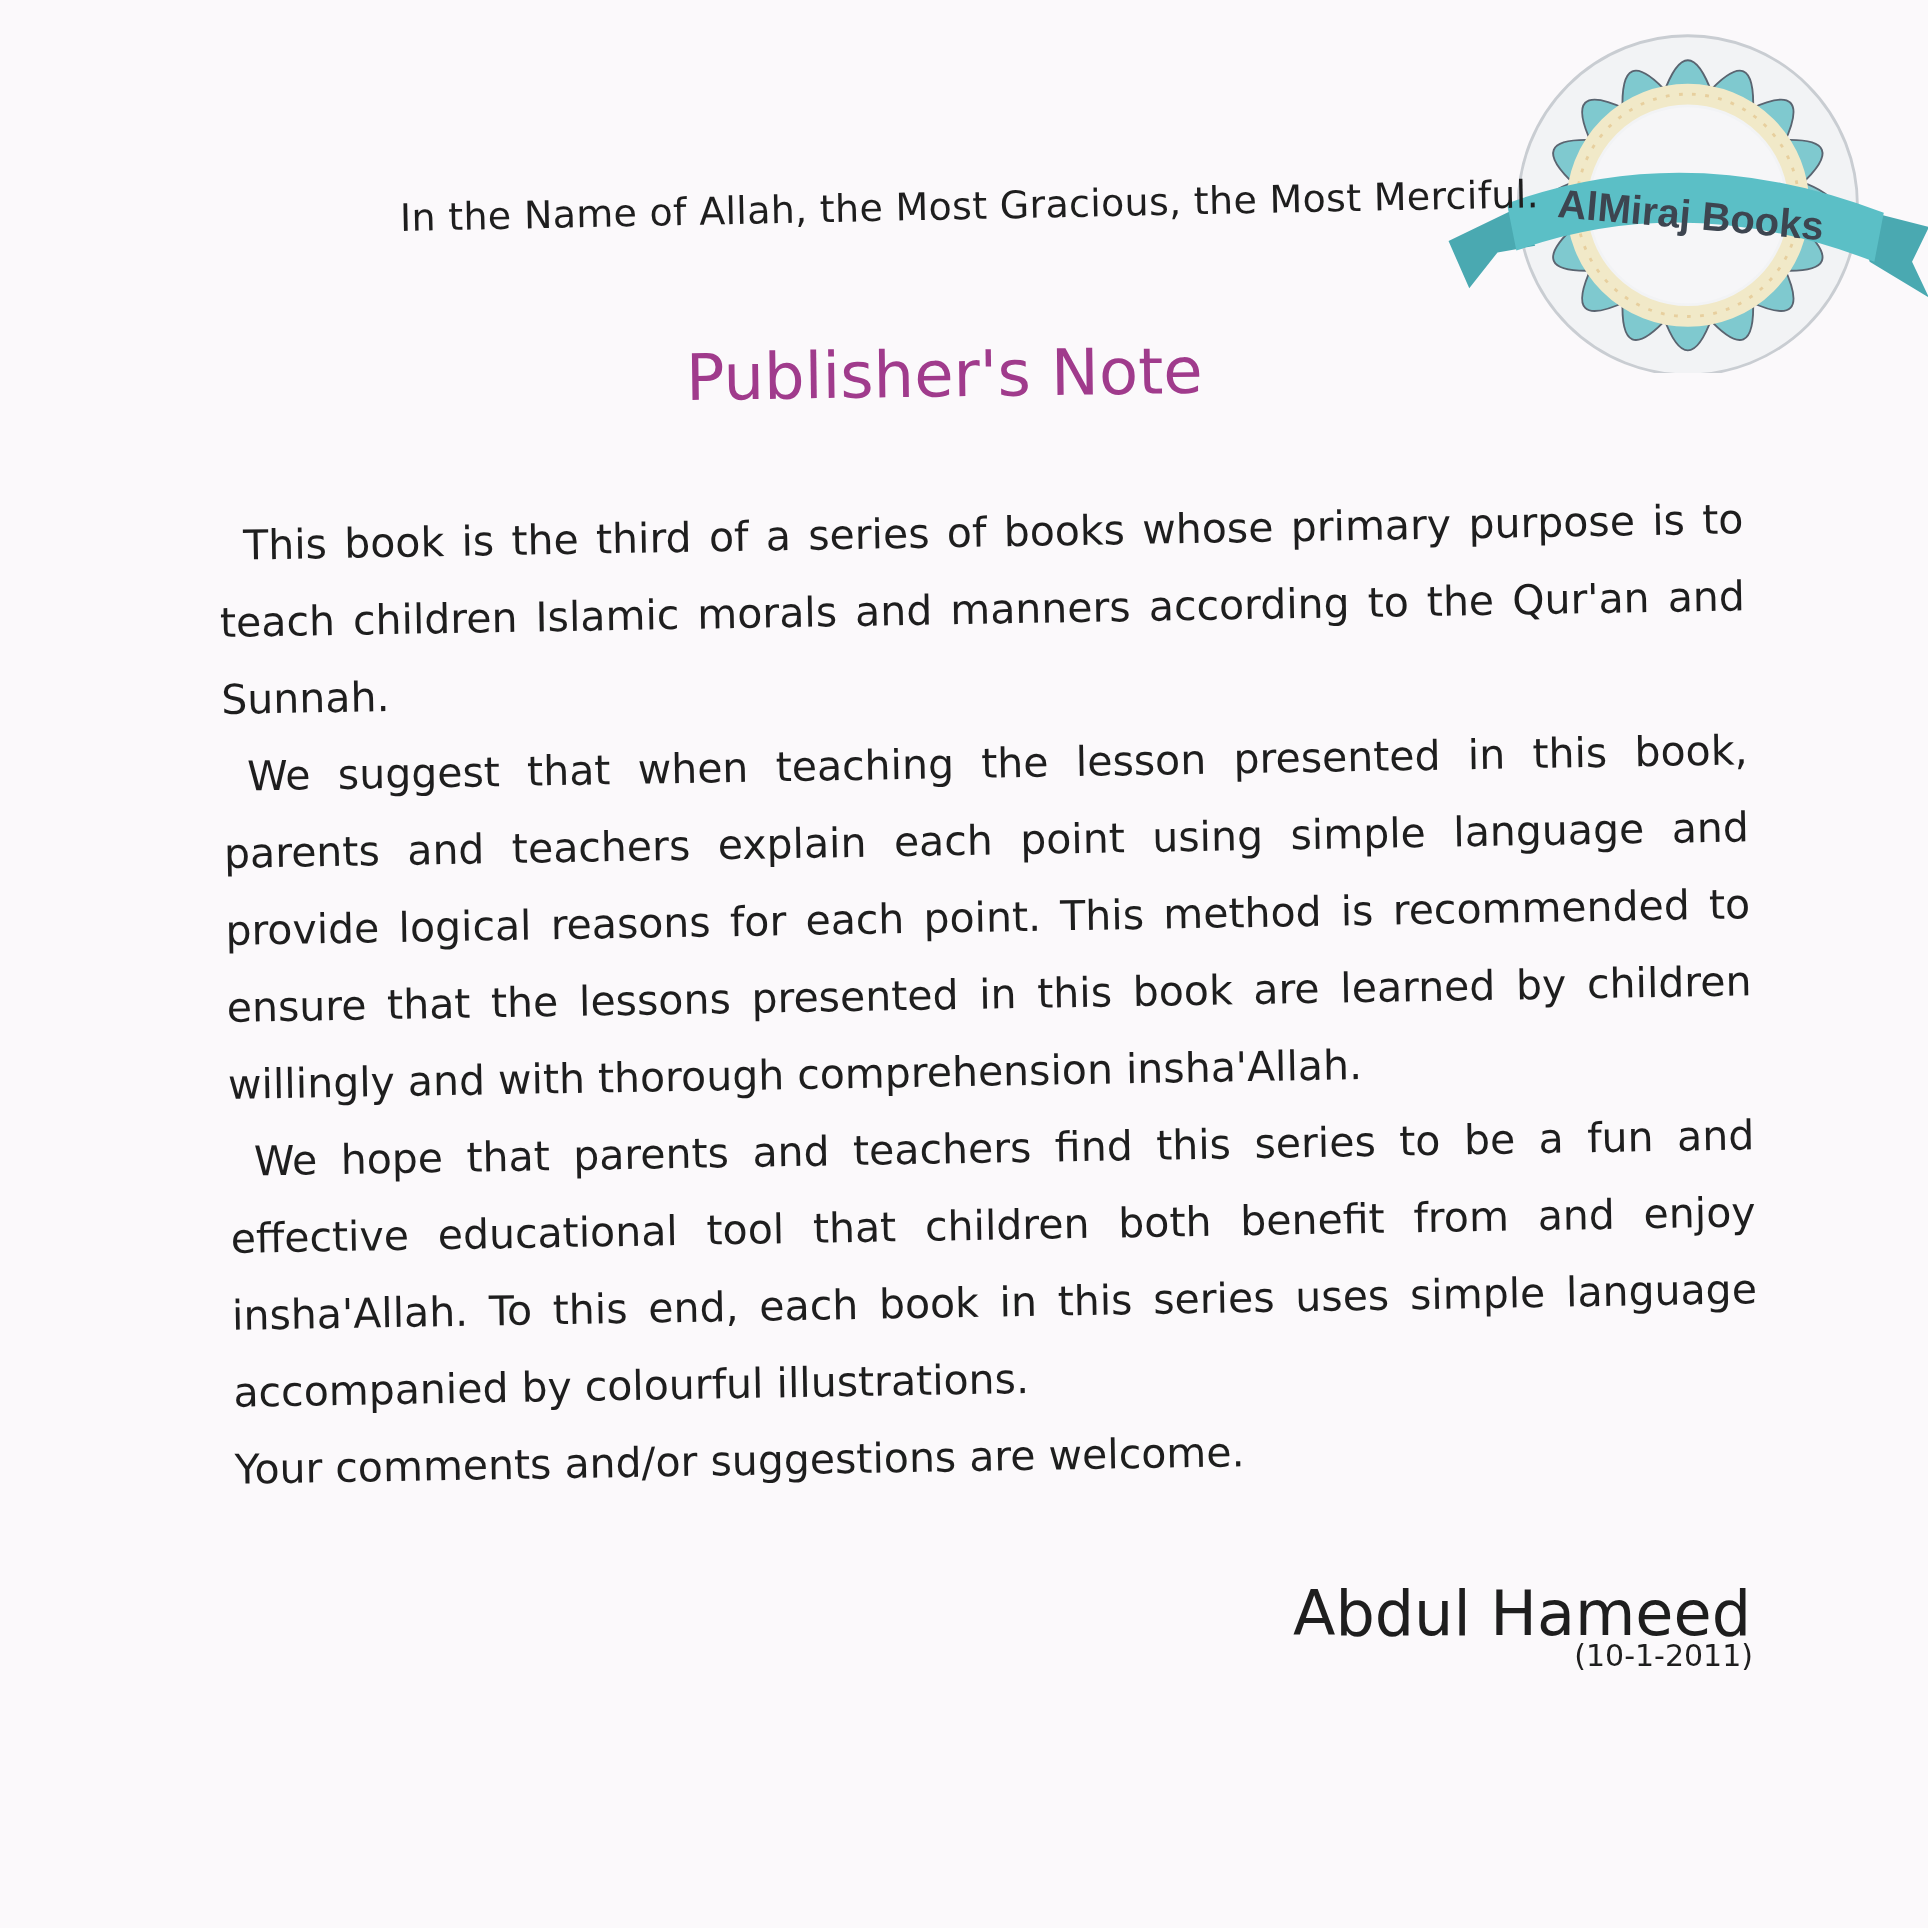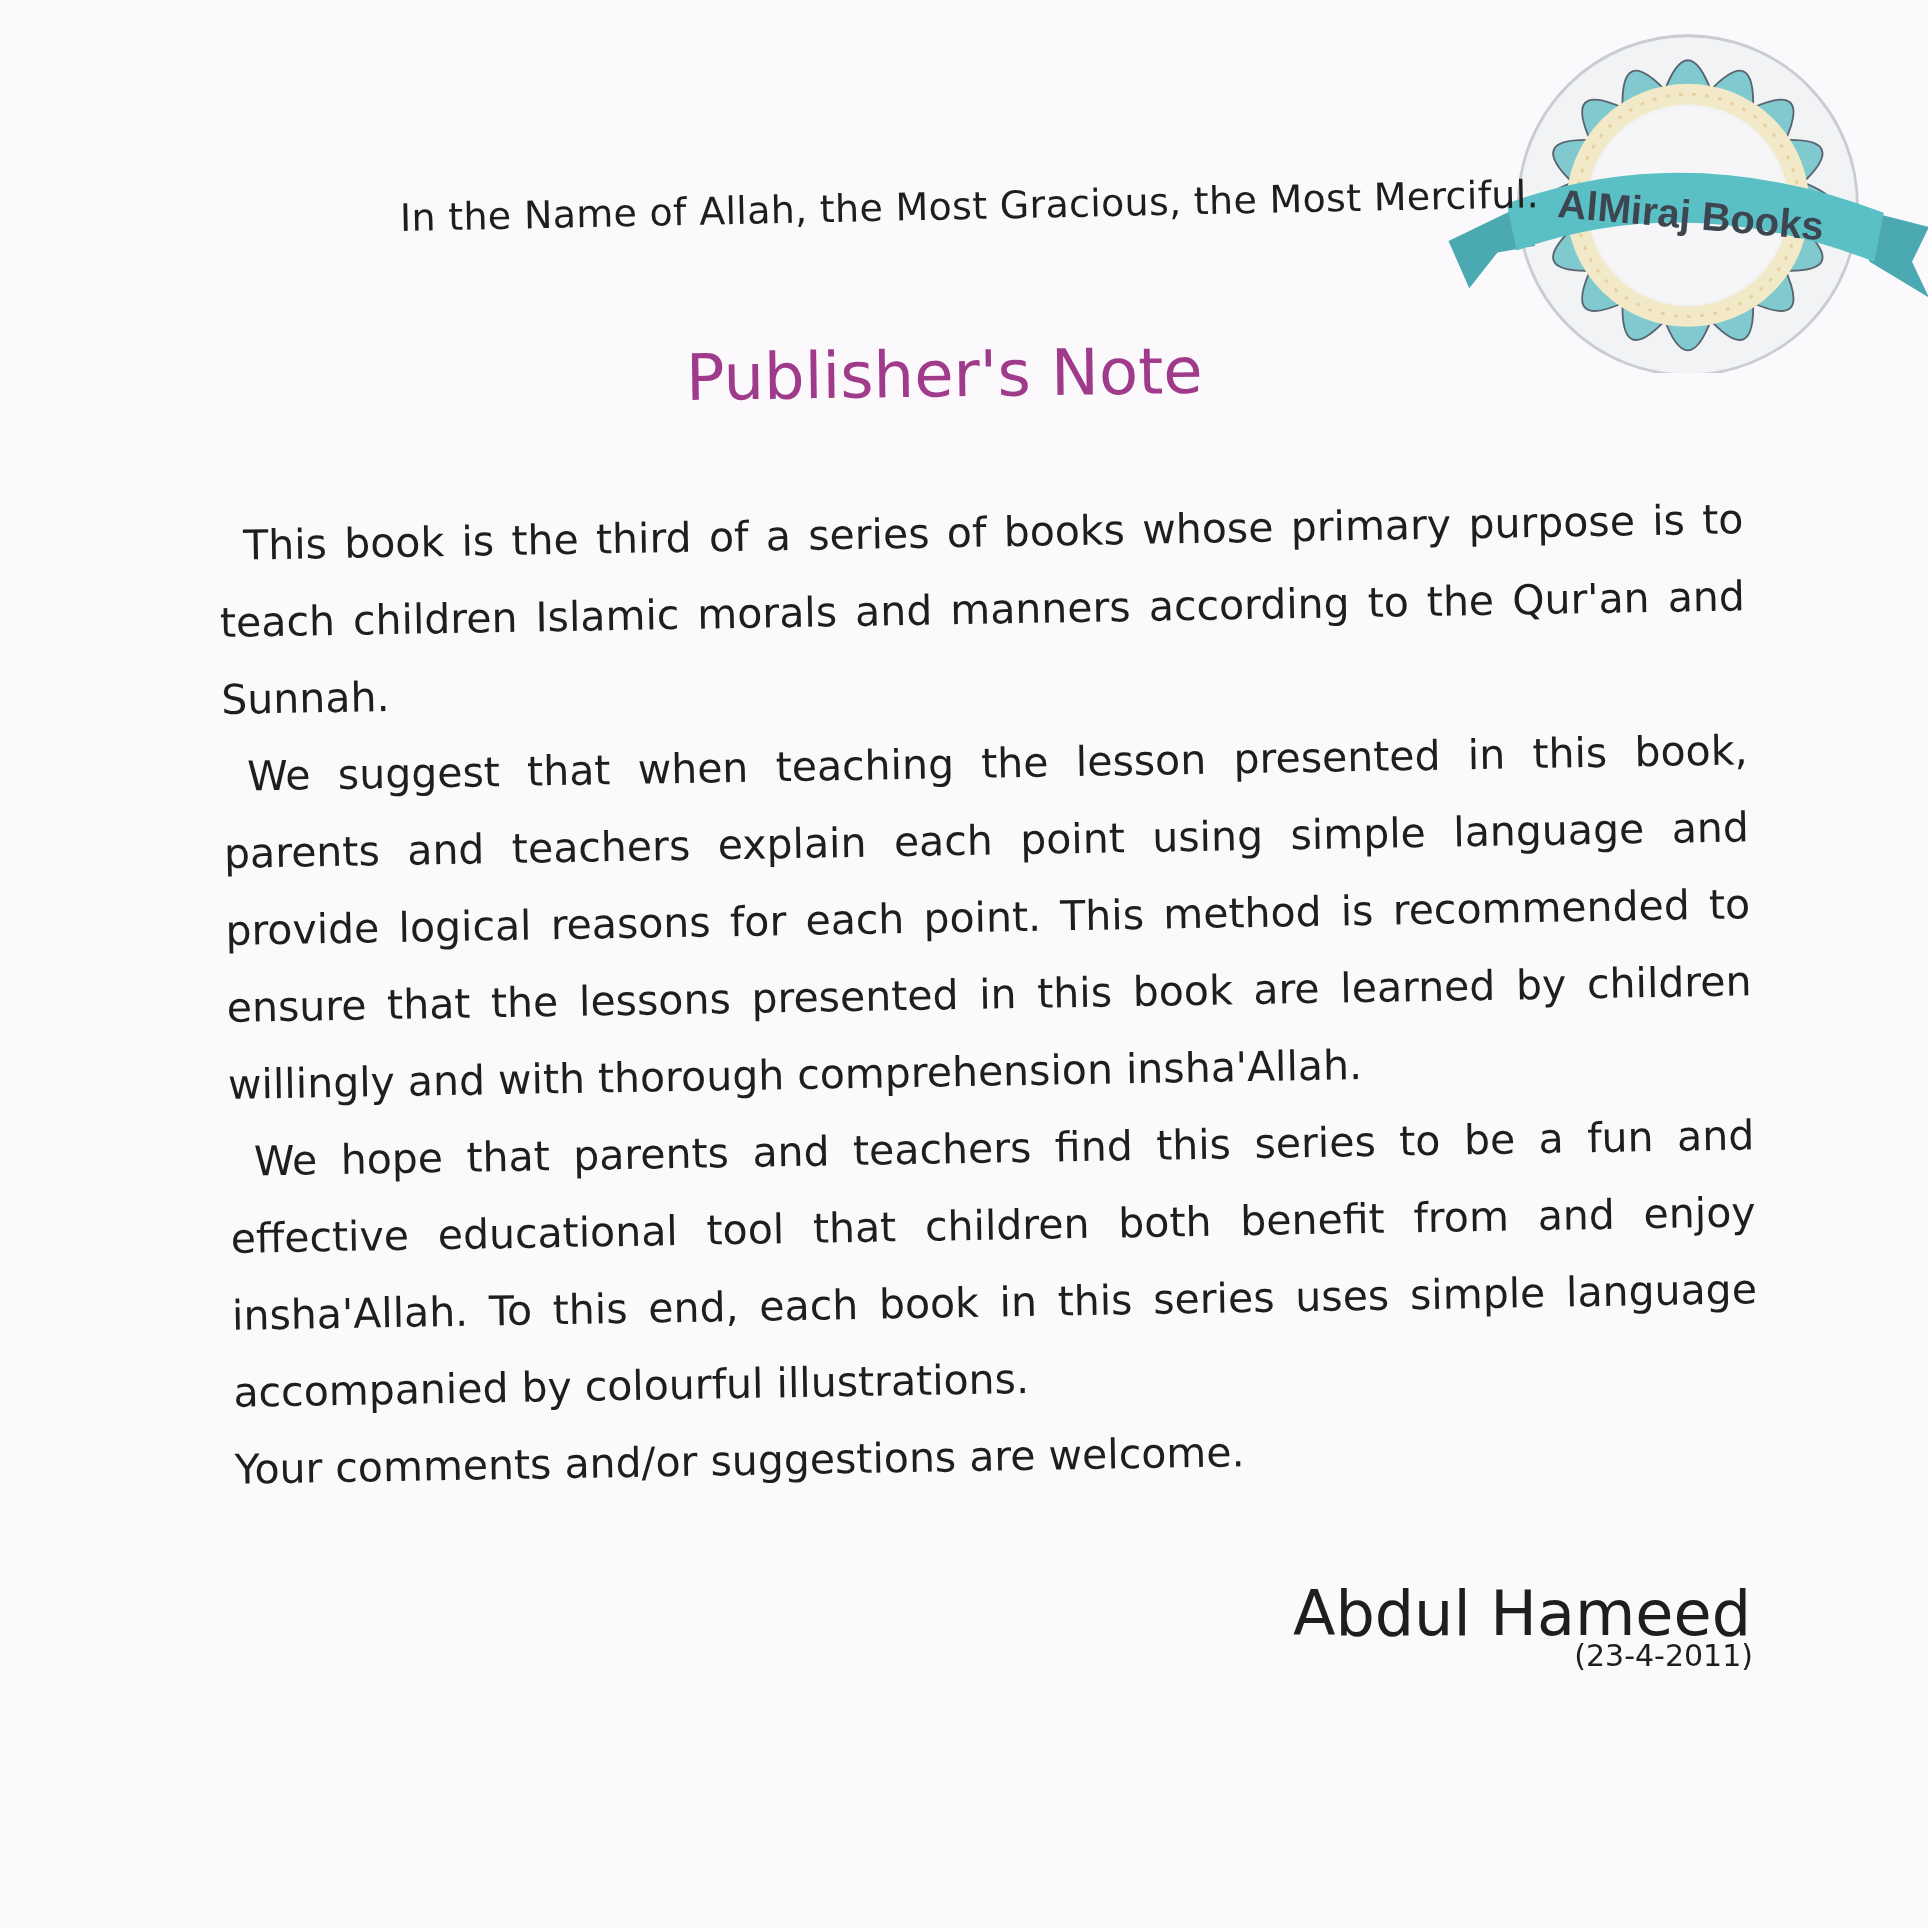--- a/index.html
+++ b/index.html
@@ -88,15 +88,15 @@
   <div class="title">Publisher's Note</div>
 
   <div class="body-text">
     <p class="indent">This book is the third of a series of books whose primary purpose is to teach children Islamic morals and manners according to the Qur'an and Sunnah.</p>
     <p class="indent">We suggest that when teaching the lesson presented in this book, parents and teachers explain each point using simple language and provide logical reasons for each point. This method is recommended to ensure that the lessons presented in this book are learned by children willingly and with thorough comprehension insha'Allah.</p>
     <p class="indent">We hope that parents and teachers find this series to be a fun and effective educational tool that children both benefit from and enjoy insha'Allah. To this end, each book in this series uses simple language accompanied by colourful illustrations.</p>
     <p>Your comments and/or suggestions are welcome.</p>
   </div>
 
   <div class="signature">Abdul Hameed</div>
-  <div class="date">(23-4-2011)</div>
+  <div class="date">(10-1-2011)</div>
 </div>
 
 
 </body></html>

